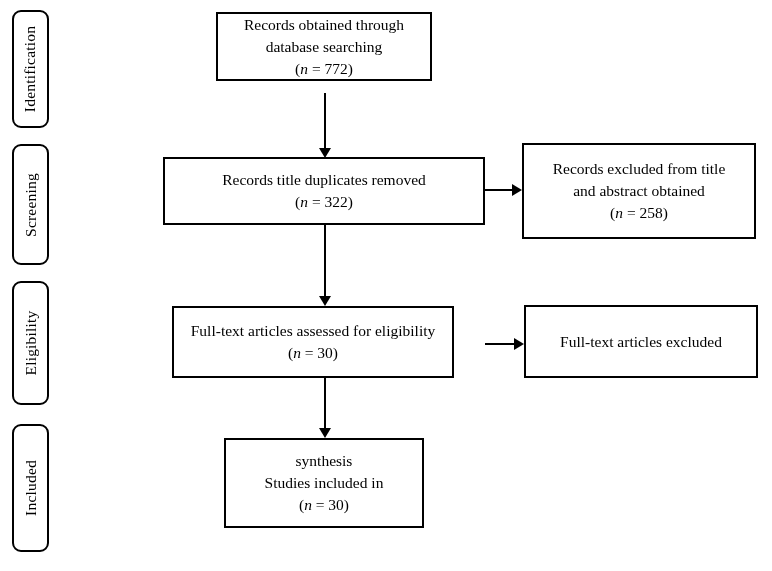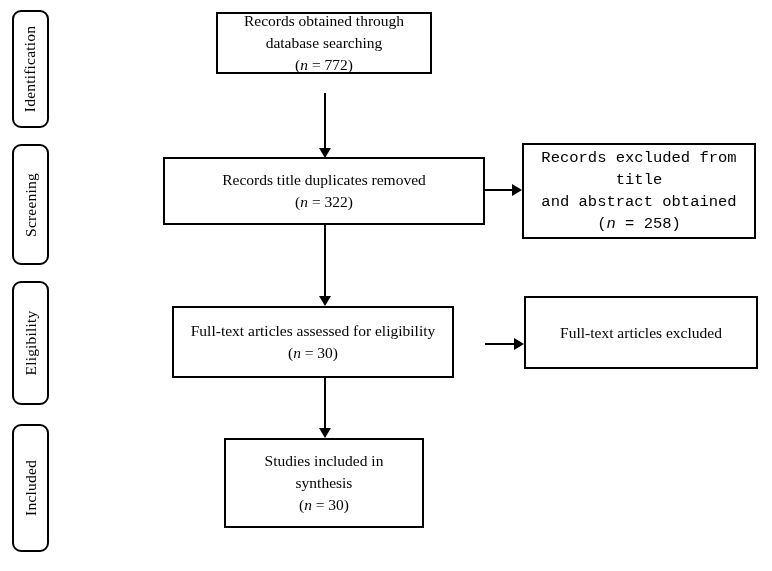--- a/index.html
+++ b/index.html
@@ -112,57 +112,57 @@
 
   <div class="v-line" style="left:324px; top:225px; height:71px;"></div>
   <div class="arrow-down" style="left:319px; top:296px;"></div>
 
   <div class="h-line" style="left:485px; top:343px; width:30px;"></div>
   <div class="arrow-right" style="left:514px; top:338px;"></div>
 
   <div class="v-line" style="left:324px; top:378px; height:50px;"></div>
   <div class="arrow-down" style="left:319px; top:428px;"></div>
 
-  <div class="box" style="left:216px; top:12px; width:216px; height:62px;">
+  <div class="box" style="left:216px; top:12px; width:216px; height:69px;">
     <div class="box-text">
       <span class="ln">Records obtained through</span>
       <span class="ln">database searching</span>
       <span class="ln"><span>(</span><span class="nital">n</span><span> = 772)</span></span>
     </div>
   </div>
 
   <div class="box" style="left:163px; top:157px; width:322px; height:68px;">
     <div class="box-text">
       <span class="ln">Records title duplicates removed</span>
       <span class="ln"><span>(</span><span class="nital">n</span><span> = 322)</span></span>
     </div>
   </div>
 
-  <div class="box" style="left:522px; top:143px; width:234px; height:96px;font-family:Liberation Mono, monospace;">
+  <div class="box" style="left:522px; top:143px; width:234px; height:96px;">
     <div class="box-text">
       <span class="ln">Records excluded from title</span>
       <span class="ln">and abstract obtained</span>
       <span class="ln"><span>(</span><span class="nital">n</span><span> = 258)</span></span>
     </div>
   </div>
 
   <div class="box" style="left:172px; top:306px; width:282px; height:72px;">
     <div class="box-text">
       <span class="ln">Full-text articles assessed for eligibility</span>
       <span class="ln"><span>(</span><span class="nital">n</span><span> = 30)</span></span>
     </div>
   </div>
 
-  <div class="box" style="left:524px; top:296px; width:234px; height:73px;">
+  <div class="box" style="left:524px; top:305px; width:234px; height:73px;">
     <div class="box-text">
       <span class="ln">Full-text articles excluded</span>
     </div>
   </div>
 
   <div class="box" style="left:224px; top:438px; width:200px; height:90px;">
     <div class="box-text">
+      <span class="ln">synthesis</span>
       <span class="ln">Studies included in</span>
-      <span class="ln">synthesis</span>
       <span class="ln"><span>(</span><span class="nital">n</span><span> = 30)</span></span>
     </div>
   </div>
 
 </div>
 
 </body></html>

